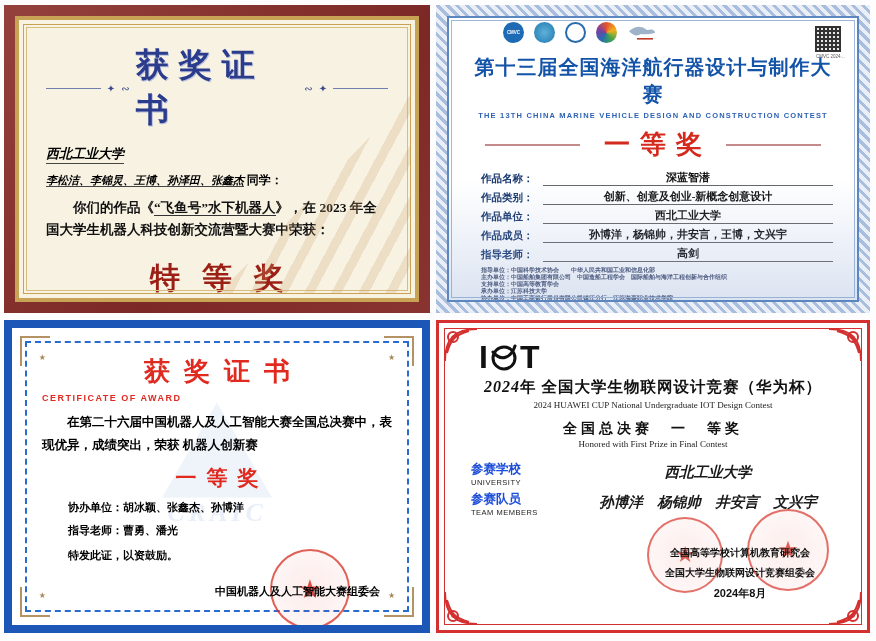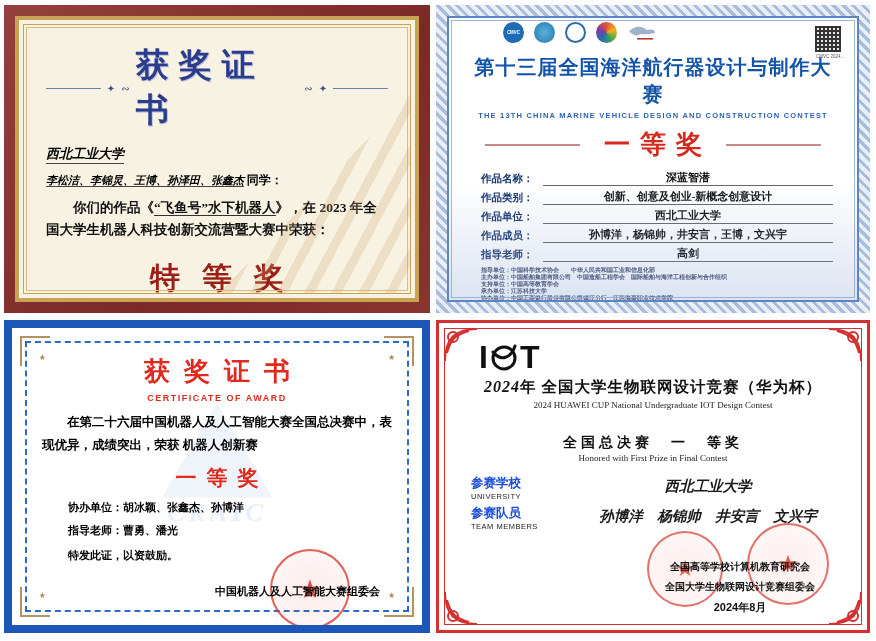--- a/index.html
+++ b/index.html
@@ -66,42 +66,42 @@
   .c3-tr { right:8px; top:8px; } .c3-tr::before { border-right-width:2px; border-top-width:2px; }
   .c3-bl { left:8px; bottom:8px; } .c3-bl::before { border-left-width:2px; border-bottom-width:2px; }
   .c3-br { right:8px; bottom:8px; } .c3-br::before { border-right-width:2px; border-bottom-width:2px; }
   .c3-star { position:absolute; } .c3-tl .c3-star{right:4px;bottom:4px;} .c3-tr .c3-star{left:4px;bottom:4px;}
   .c3-bl .c3-star{right:4px;top:4px;} .c3-br .c3-star{left:4px;top:4px;}
   .c3-wm { position:absolute; left:50%; top:46%; transform:translate(-50%,-50%); text-align:center; opacity:.6; pointer-events:none; }
   .c3-tri { width:0; height:0; border-left:55px solid transparent; border-right:55px solid transparent;
     border-bottom:95px solid #e4edf8; margin:0 auto; }
   .c3-wmtext { color:#dbe6f4; font-size:26px; font-weight:bold; font-style:italic; letter-spacing:4px; }
   .c3-title { text-align:center; color:#e02a20; font-size:26px; font-weight:bold; letter-spacing:14px; text-indent:14px; margin-top:6px; position:relative; }
-  .c3-sub { text-align:center; color:#e02a20; font-size:9px; font-weight:bold; letter-spacing:1.5px; margin-top:4px; font-family:"Liberation Sans",sans-serif; position:relative; }
+  .c3-sub { text-align:left; color:#e02a20; font-size:9px; font-weight:bold; letter-spacing:1.5px; margin-top:4px; font-family:"Liberation Sans",sans-serif; position:relative; }
   .c3-team { font-size:12.5px; font-weight:bold; margin-top:20px; position:relative; }
   .c3-body { font-size:12.5px; font-weight:bold; line-height:1.8; text-indent:2em; margin-top:8px; position:relative; }
   .c3-award { text-align:center; color:#e02a20; font-size:21px; font-weight:bold; letter-spacing:10px; text-indent:10px; margin-top:8px; position:relative; }
   .c3-members,.c3-teachers { font-size:11px; font-weight:bold; margin:8px 0 0 26px; position:relative; }
   .c3-closing { font-size:11px; font-weight:bold; margin:10px 0 0 26px; position:relative; }
   .c3-foot { position:relative; height:62px; margin-top:4px; }
   .c3-issuer { position:absolute; right:12px; top:14px; text-align:center; font-weight:bold; font-size:11px; line-height:20px; z-index:3; }
   .c3-seal { width:80px; height:80px; right:42px; top:-18px; font-size:26px; }
 
   
   .c4 { background:#fff; border:3px solid #d43030; position:relative; padding:16px 26px 8px; overflow:hidden; }
   .c4::after { content:""; position:absolute; inset:5px; border:1px solid #d43030; pointer-events:none; }
   .c4-corner { position:absolute; z-index:2; }
   .c4-tl{left:2px;top:2px;} .c4-tr{right:2px;top:2px;transform:scaleX(-1);}
   .c4-bl{left:2px;bottom:2px;transform:scaleY(-1);} .c4-br{right:2px;bottom:2px;transform:scale(-1,-1);}
   .c4-logo { display:flex; align-items:center; gap:1px; font-family:"Liberation Sans",sans-serif;
     font-size:32px; font-weight:bold; color:#111; margin-left:14px; height:36px; }
   .c4-title { text-align:center; font-size:15.5px; font-weight:bold; letter-spacing:1px; margin-top:2px; color:#111; }
   .c4-title .yr { font-style:italic; font-size:16px; }
   .c4-sub { text-align:center; font-size:9px; margin-top:2px; color:#222; }
-  .c4-award { text-align:center; font-size:14px; font-weight:bold; letter-spacing:4px; margin-top:24px; color:#111; }
+  .c4-award { text-align:center; font-size:14px; font-weight:bold; letter-spacing:4px; margin-top:10px; color:#111; }
   .c4-awsub { text-align:center; font-size:9px; margin-top:1px; color:#222; }
   .c4-rows { margin-top:12px; }
   .c4-row { display:flex; margin-bottom:4px; }
   .c4-labs { flex:0 0 110px; padding-left:6px; }
   .c4-cn { font-size:12.5px; font-weight:bold; color:#1d4ed8; font-family:"Liberation Sans",sans-serif; }
   .c4-en { font-size:7.5px; font-weight:normal; color:#222; letter-spacing:.5px; font-family:"Liberation Sans",sans-serif; }
   .c4-val { flex:1; text-align:center; font-size:14.5px; font-weight:bold; font-style:italic; color:#1a1a1a; padding-top:2px; }
   .c4-foot { position:relative; height:92px; }
   .c4-issuer { position:absolute; right:26px; top:22px; text-align:center; font-size:10px; font-weight:bold; line-height:20px; color:#111; z-index:3; font-family:"Liberation Sans",sans-serif; }
   .c4-date { font-size:11px; }

